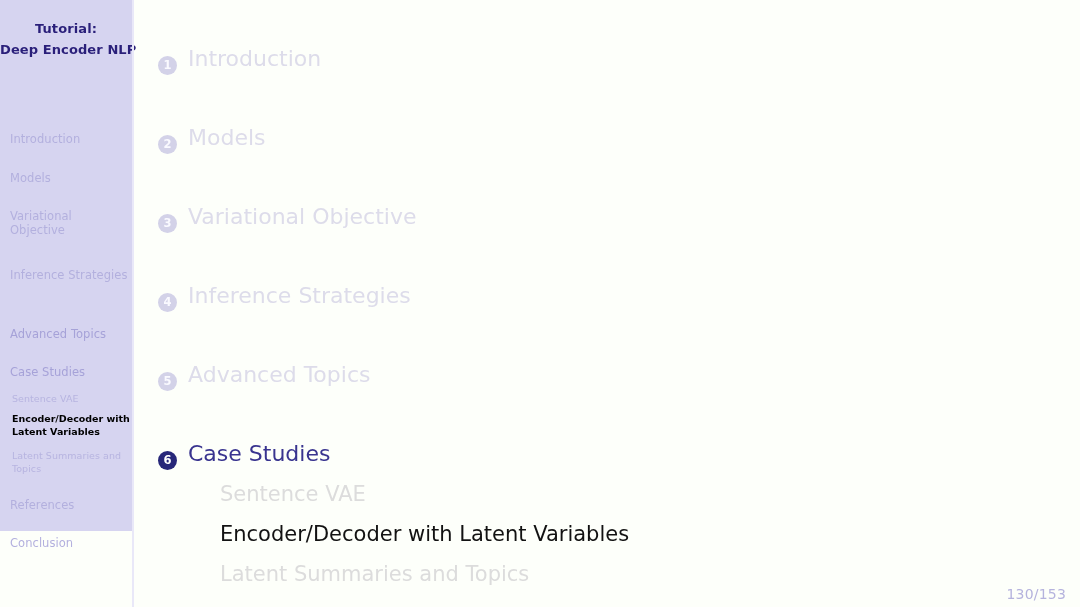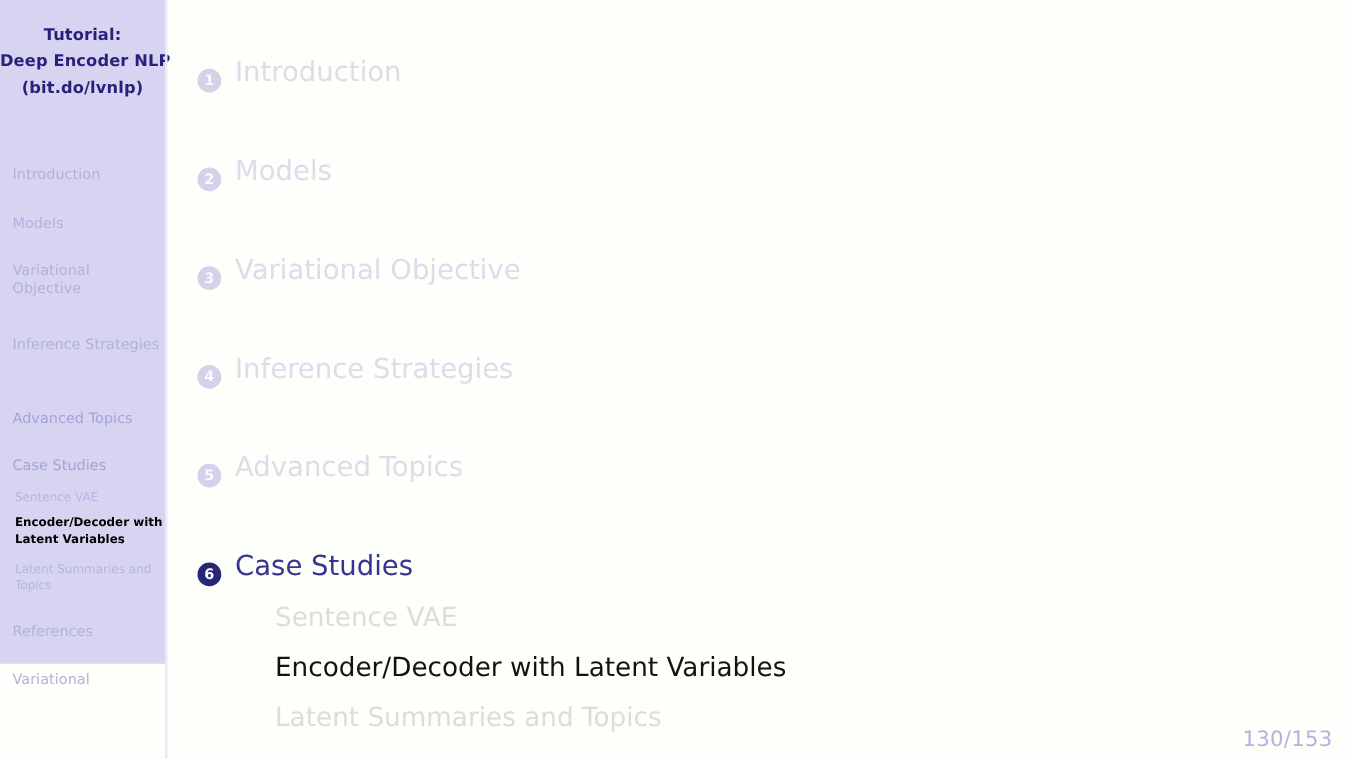--- a/index.html
+++ b/index.html
@@ -126,34 +126,33 @@
   }
   .toc-sub.active {
     color: #121212;
   }
 
   
   #page-number {
     position: absolute;
     right: 14px;
     bottom: 5px;
-    font-size: 17px;
+    font-size: 14px;
     color: #b5b3dd;
     letter-spacing: 0.2px;
   }
 </style>
 </head>
 <body>
 
 <div id="sidebar">
 
   <div id="sidebar-title">
     <div>Tutorial:</div>
     <div>Deep Encoder NLP</div>
-    <div>(bit.do/lvnlp)</div>
   </div>
 
   <div class="sb-section" style="top:132px;">Introduction</div>
 
   <div class="sb-section" style="top:171px;">Models</div>
 
   <div class="sb-section" style="top:209px;">Variational Objective</div>
 
   <div class="sb-section" style="top:268px;">Inference Strategies</div>
 
@@ -162,21 +161,21 @@
   <div class="sb-section dim2" style="top:365px;">Case Studies</div>
 
   <div class="sb-sub" style="top:393px;">Sentence VAE</div>
 
   <div class="sb-sub active" style="top:413px;">Encoder/Decoder with Latent Variables</div>
 
   <div class="sb-sub" style="top:450px;">Latent Summaries and Topics</div>
 
   <div class="sb-section" style="top:498px;">References</div>
 
-  <div class="sb-section" style="top:536px;">Variational</div>
+  <div class="sb-section" style="top:536px;">Conclusion</div>
 </div>
 <div id="sidebar-edge"></div>
 
 <div id="toc">
 
   <div class="toc-section" style="top:46px;">
     <span class="toc-num">1</span>
     <span class="toc-label">Introduction</span>
   </div>
 

